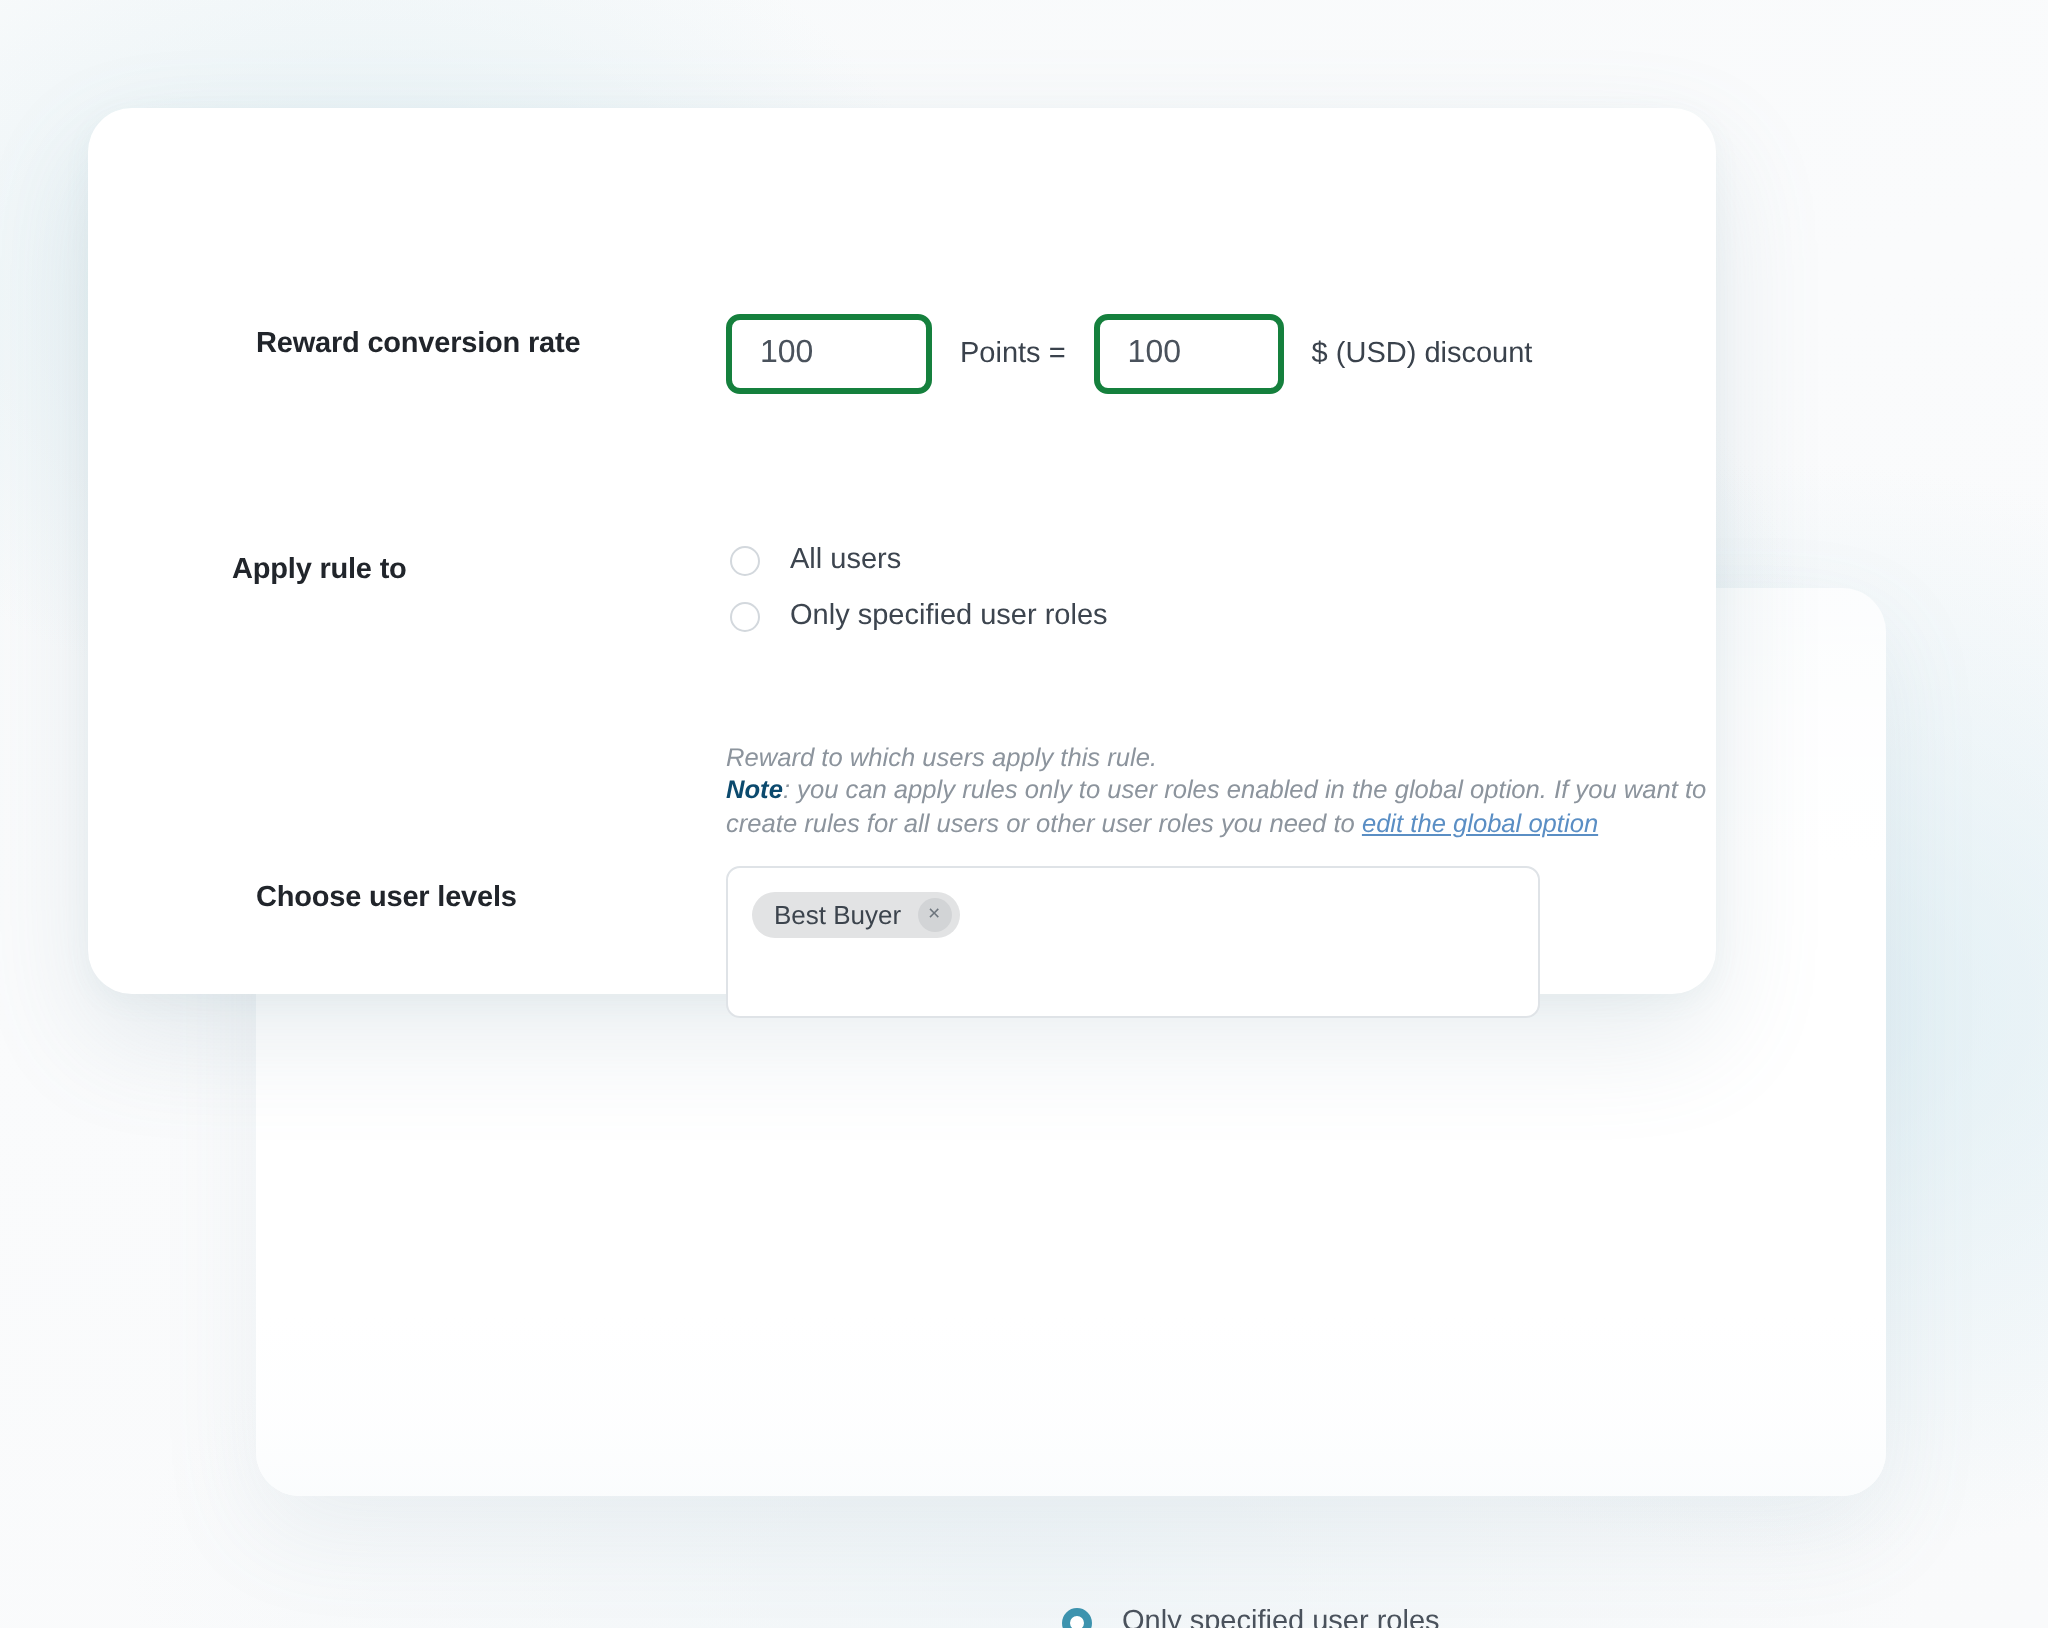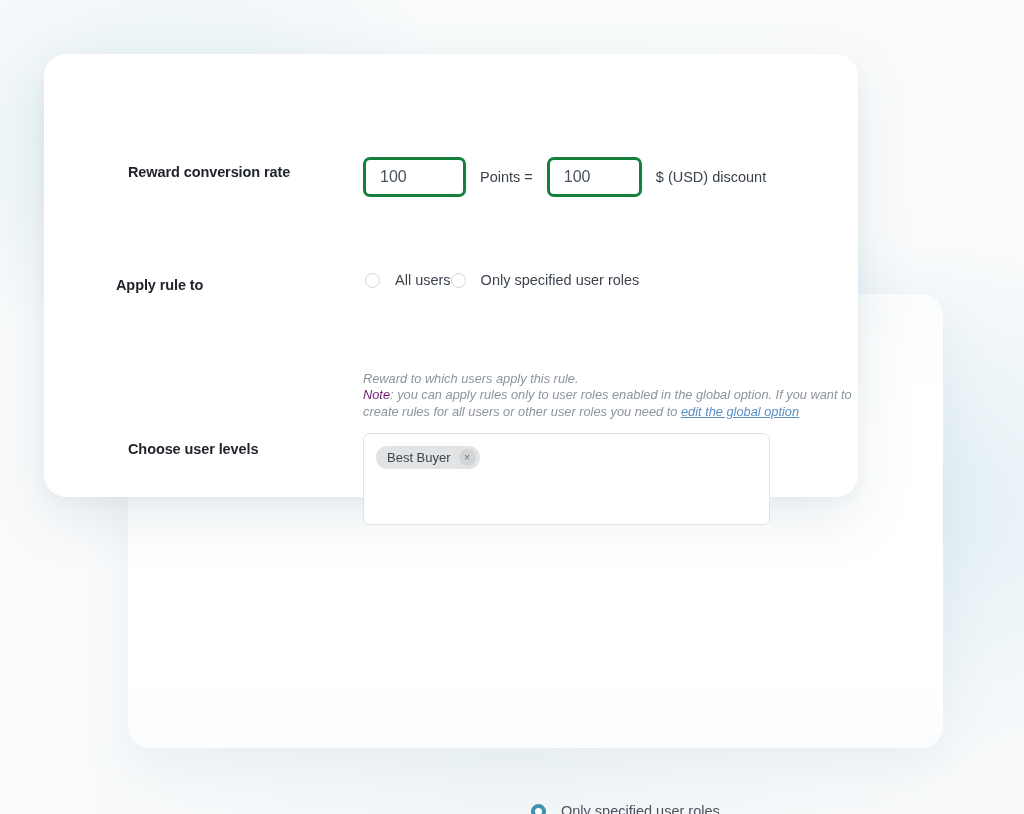--- a/index.html
+++ b/index.html
@@ -91,29 +91,29 @@
     color: #3a424c;
     white-space: nowrap;
   }
 
   .hint {
     font-size: 12.8px;
     font-style: italic;
     color: #8c949d;
     line-height: 16.4px;
   }
-  .hint b { font-weight: normal; font-style: italic; color: #701a75; }
+  .hint b { font-weight: bold; font-style: italic; color: #0c4a6e; }
   .hint a {
     color: #5a8ec4;
     font-style: italic;
     text-decoration: underline;
   }
 
   
-  .radio-group { display: flex; flex-direction: row; }
+  .radio-group { display: flex; flex-direction: column; }
   .radio-item {
     display: flex;
     align-items: center;
     height: 28px;
     cursor: pointer;
   }
   .radio-dot {
     width: 15px;
     height: 15px;
     border-radius: 50%;
@@ -176,21 +176,21 @@
   #conv-eq        { margin: 0 14px; }
   #input-dollars  { width: 95px; height: 40px; }
   #conv-suffix    { margin-left: 14px; }
   #hint-conversion{ left: 319px; top: 169px; }
 
   #lbl-apply      { left: 72px;  top: 223px; }
   #radios-front   { left: 321px; top: 212px; }
   #note-front     { left: 319px; top: 317px; width: 510px; }
 
   #lbl-levels     { left: 84px;  top: 387px; }
-  #box-levels     { left: 319px; top: 379px; width: 407px; height: 92px; }
+  #box-levels     { left: 319px; top: 379px; width: 407px; height: 76px; }
 
   
   #radios-back    { left: 403px; top: 503px; }
 </style>
 </head>
 <body>
 
 <div id="backdrop"></div>
 
 <div class="card" id="back-card">

